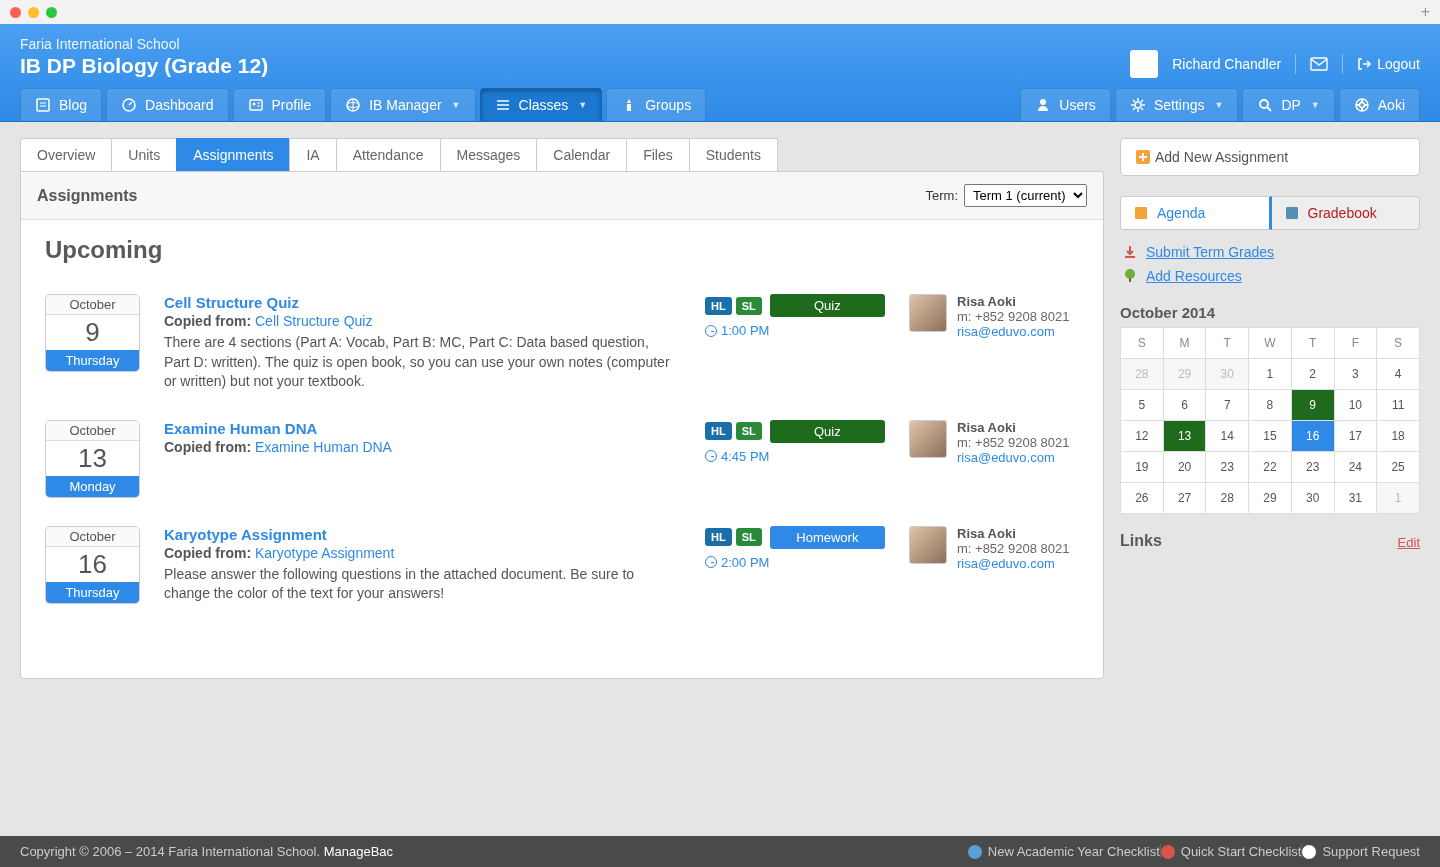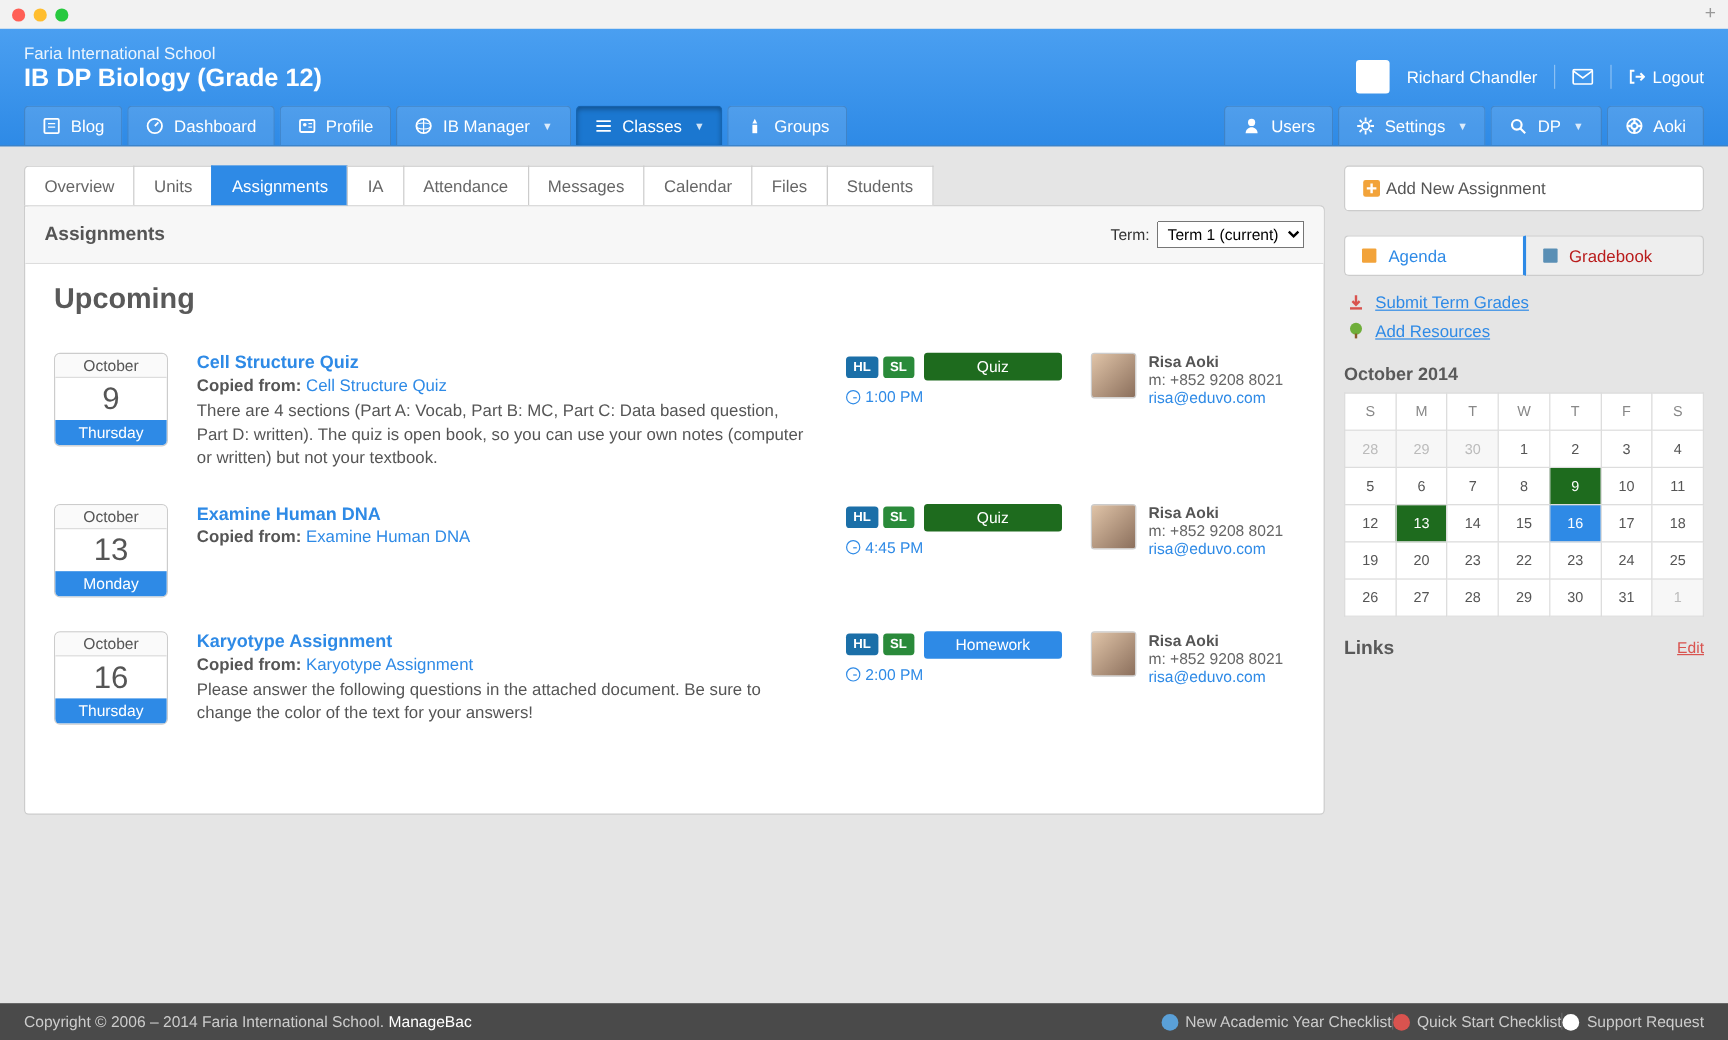--- a/index.html
+++ b/index.html
@@ -94,21 +94,21 @@
 
 
 .cal-title{font-weight:bold;color:#595959;margin:16px 0 6px;font-size:15px}
 .cal{width:100%;border-collapse:collapse;font-size:12px}
 .cal th{padding:8px 0;color:#888;font-weight:normal;background:#fff;border:1px solid #ddd}
 .cal td{border:1px solid #ddd;text-align:center;padding:8px 0;color:#555;background:#fff;cursor:pointer}
 .cal td.dim{color:#bbb;background:#f7f7f7}
 .cal td.evt{background:#1e6b1e;color:#fff}
 .cal td.evt2{background:#2e8ae6;color:#fff}
 
-.links-hd{display:flex;justify-content:space-between;margin-top:18px;align-items:flex-start}
+.links-hd{display:flex;justify-content:space-between;margin-top:18px;align-items:flex-end}
 .links-hd h4{color:#595959;font-size:16px}
 .links-hd a{color:#d9534f;text-decoration:underline;font-size:13px;cursor:pointer}
 
 
 .footer{position:absolute;bottom:0;left:0;right:0;background:#4a4a4a;color:#ccc;padding:8px 20px;font-size:13px;display:flex;justify-content:space-between;align-items:center}
 .footer a{color:#fff;text-decoration:none}
 .foot-links{display:flex;}
 .foot-links span{display:flex;align-items:center;gap:6px;cursor:pointer}
 .foot-sep{width:1px;height:14px;background:#666}
 .dot-ic{width:14px;height:14px;border-radius:50%}

